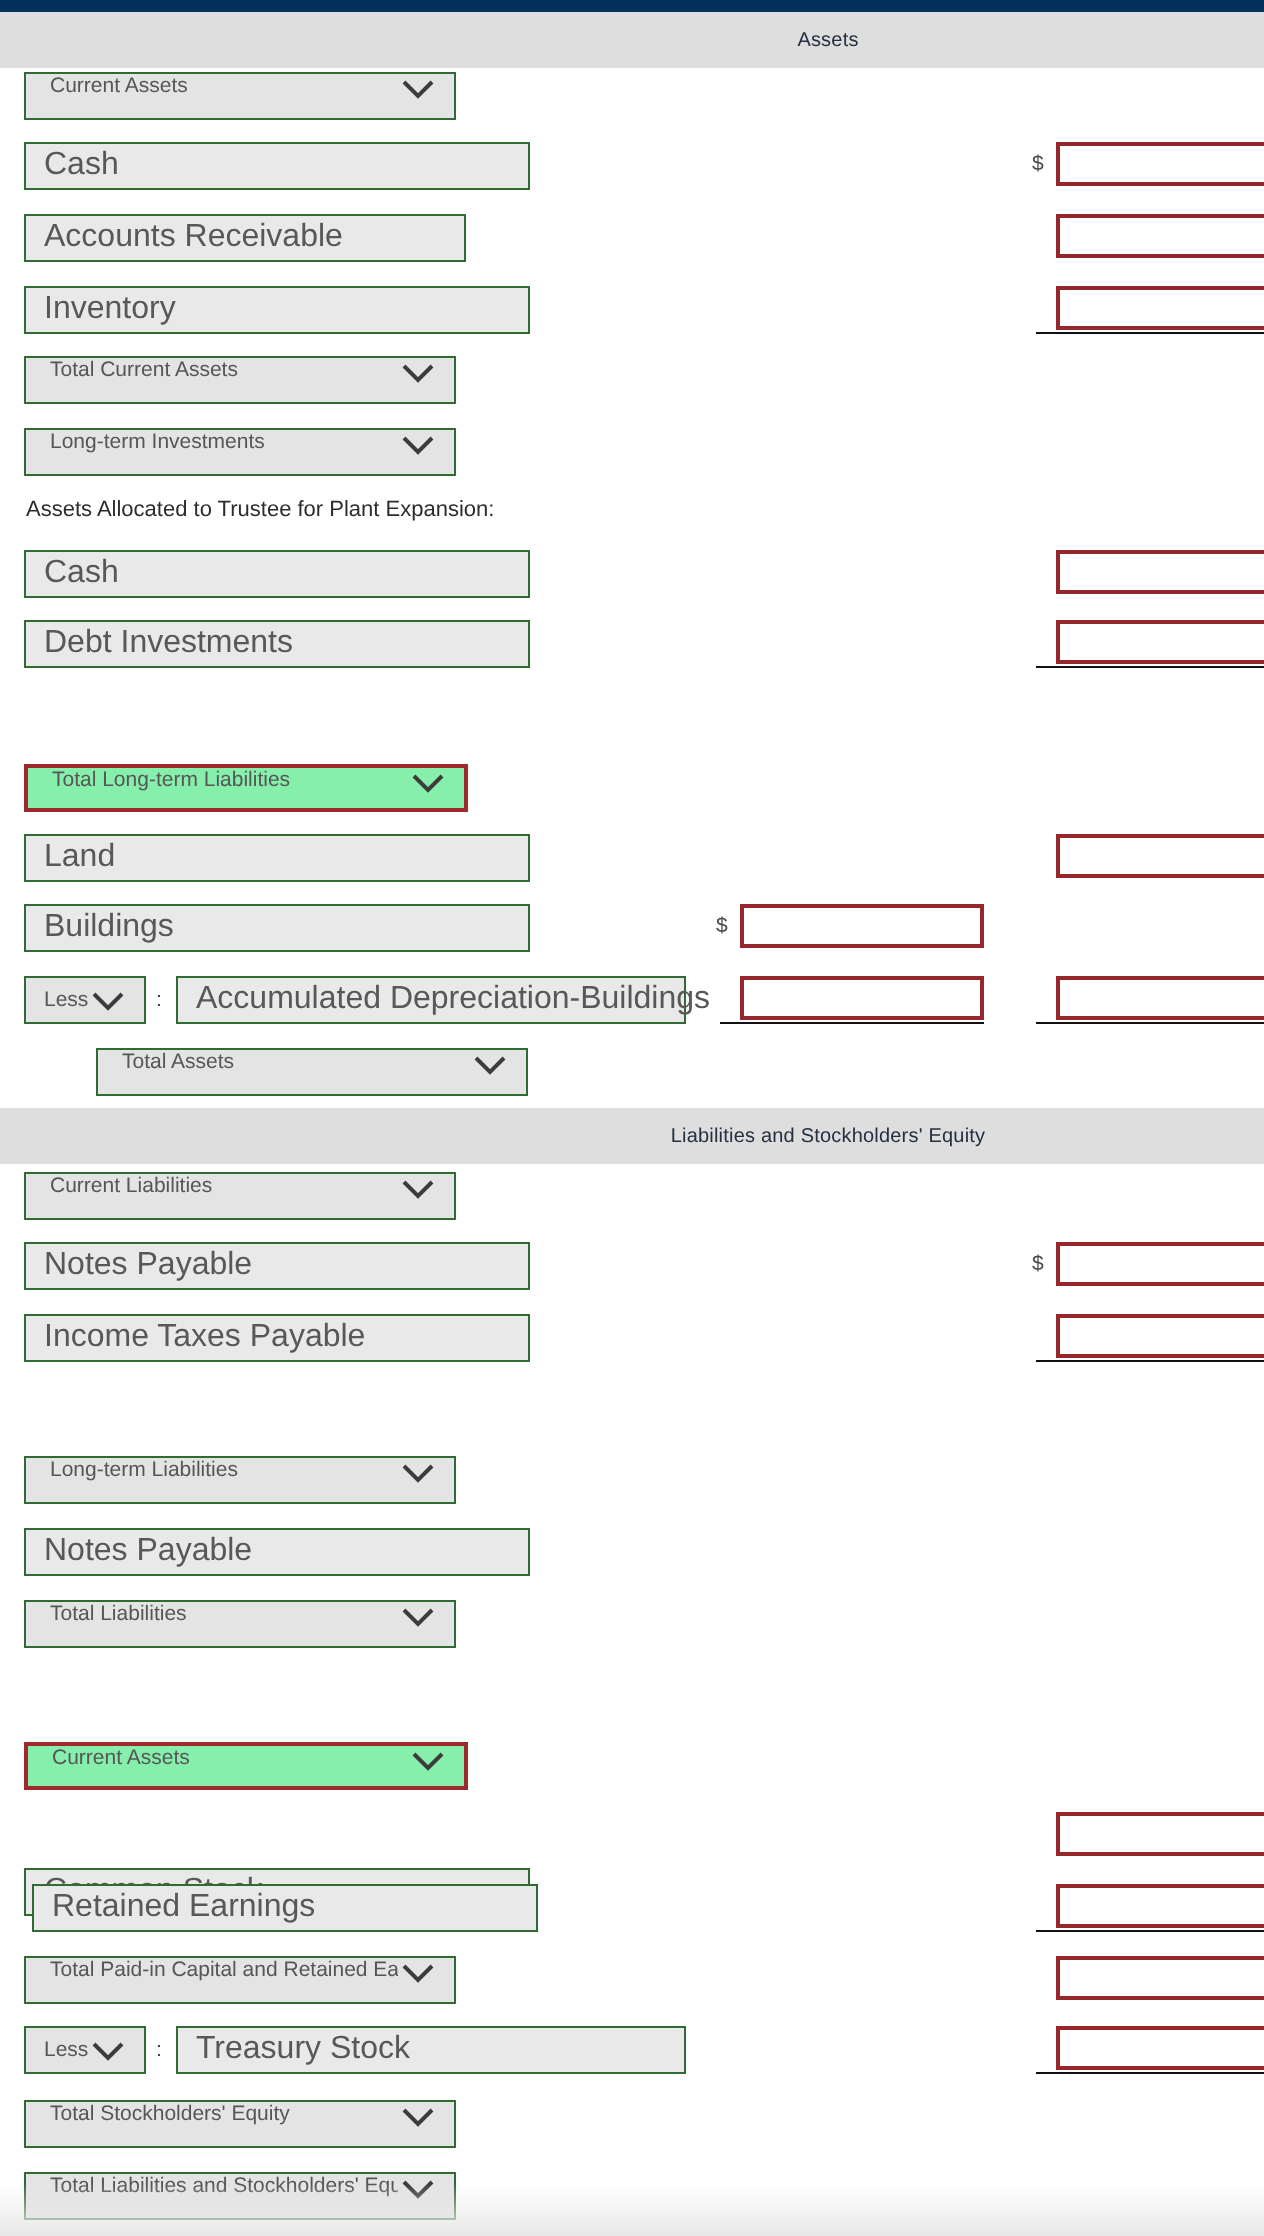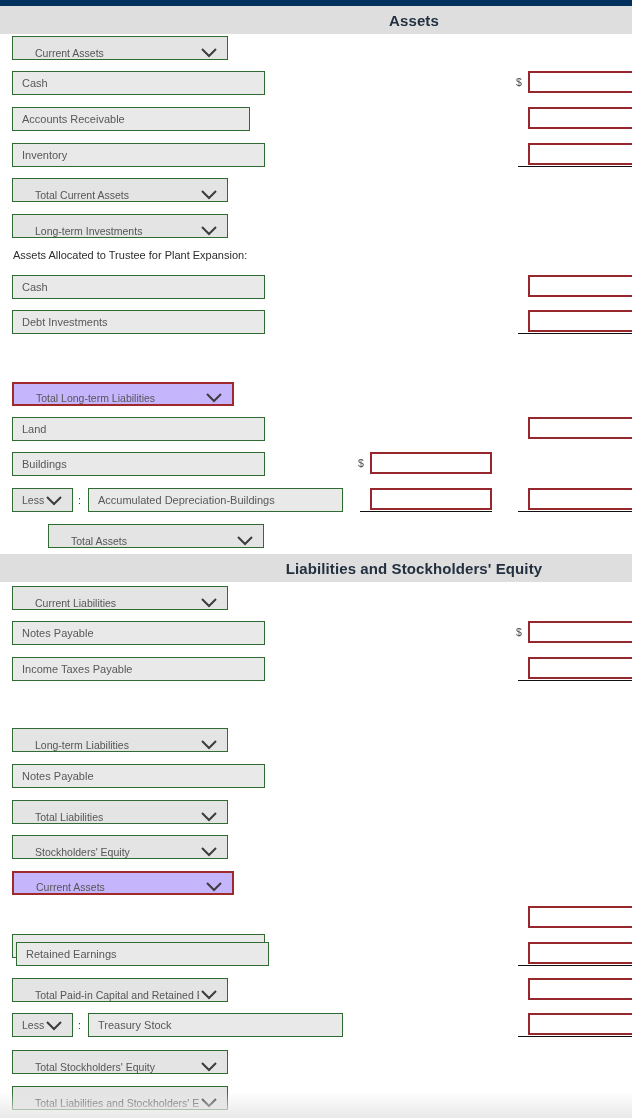--- a/index.html
+++ b/index.html
@@ -26,42 +26,42 @@
   }
 
   
   .section-band {
     position: absolute; left: 0;
     width: 632px; height: 28px;
     background: #dedede;
     display: flex; align-items: center; justify-content: center;
   }
   .section-band .band-text {
-    font-size: 15px;
-    font-weight: bold;
+    font-size: 10px;
+    font-weight: normal;
     color: #22303f;
     letter-spacing: 0.1px;
     white-space: nowrap;
     
     position: relative; left: 98px;
   }
 
   
   .dropdown {
     position: absolute;
     height: 24px;
     background: #e4e4e4;
     border: 1px solid #2f6b33;
-    display: flex; align-items: flex-end;
-    padding-left: 22px;
+    display: flex; align-items: flex-start;
+    padding-left: 12px;
     cursor: pointer;
   }
   .dropdown.err {
     border: 2px solid #9e2a2b;
-    background: #c4b5fd;
+    background: #86efac;
   }
   .dropdown .dd-label {
     font-size: 10.5px;
     color: #565656;
     white-space: nowrap;
     flex: 1 1 auto;
     overflow: hidden;
   }
   .chev {
     width: 20px; height: 14px;
@@ -75,21 +75,21 @@
   .textfield {
     position: absolute;
     height: 24px;
     background: #e9e9e9;
     border: 1px solid #2f6b33;
     display: flex; align-items: center;
     padding-left: 9px;
     cursor: text;
   }
   .textfield .tf-label {
-    font-size: 11px;
+    font-size: 16px;
     color: #585858;
     white-space: nowrap;
   }
 
   
   .amountbox {
     position: absolute;
     height: 22px;
     background: #ffffff;
     border: 2px solid #96272d;
@@ -165,21 +165,21 @@
         </svg>
     </span>
   </div>
 
   <div class="textfield" style="left:12px; top:71px; width:253px;">
     <span class="tf-label">Cash</span>
   </div>
   <span class="dollar" style="left:516px; top:71px;">$</span>
   <div class="amountbox" style="left:528px; top:71px; width:110px;"></div>
 
-  <div class="textfield" style="left:12px; top:107px; width:238px;text-align:right;">
+  <div class="textfield" style="left:12px; top:107px; width:221px;text-align:right;">
     <span class="tf-label">Accounts Receivable</span>
   </div>
   <div class="amountbox" style="left:528px; top:107px; width:110px;"></div>
 
   <div class="textfield" style="left:12px; top:143px; width:253px;">
     <span class="tf-label">Inventory</span>
   </div>
   <div class="amountbox" style="left:528px; top:143px; width:110px;"></div>
   <div class="underline" style="left:518px; top:166px; width:122px;"></div>
 
@@ -301,28 +301,20 @@
 
   <div class="dropdown" style="left:12px; top:800px; width:216px;">
     <span class="dd-label">Total Liabilities</span>
     <span class="chev">
       <svg width="20" height="14" viewBox="0 0 20 14">
           <path d="M3 4 L10 11 L17 4" fill="none" stroke="#3c3c3c" stroke-width="2"></path>
         </svg>
     </span>
   </div>
 
-  <div class="dropdown" style="left:12px; top:835px; width:216px;">
-    <span class="dd-label">Stockholders' Equity</span>
-    <span class="chev">
-      <svg width="20" height="14" viewBox="0 0 20 14">
-          <path d="M3 4 L10 11 L17 4" fill="none" stroke="#3c3c3c" stroke-width="2"></path>
-        </svg>
-    </span>
-  </div>
 
   <div class="dropdown err" style="left:12px; top:871px; width:222px;">
     <span class="dd-label">Current Assets</span>
     <span class="chev">
       <svg width="20" height="14" viewBox="0 0 20 14">
           <path d="M3 4 L10 11 L17 4" fill="none" stroke="#3c3c3c" stroke-width="2"></path>
         </svg>
     </span>
   </div>
 

